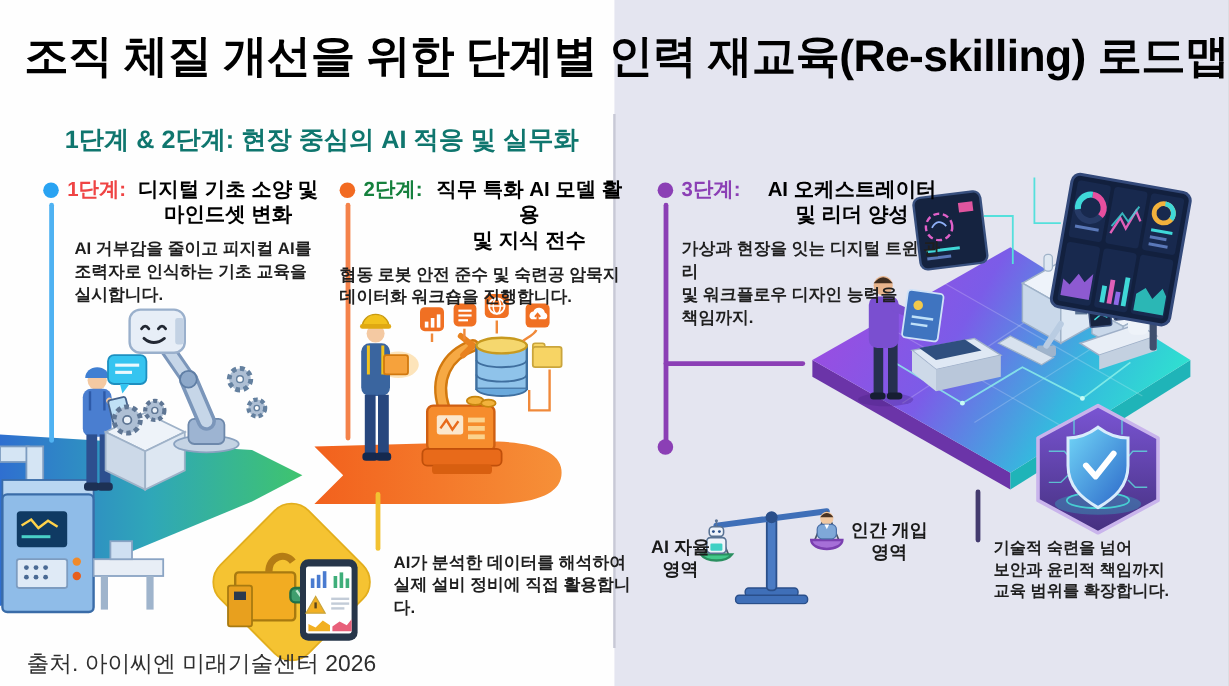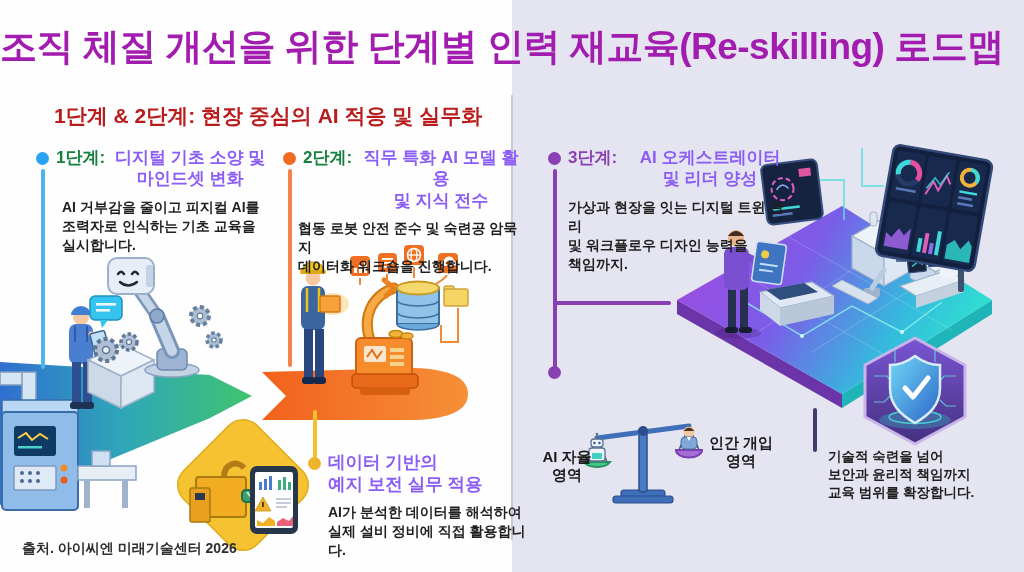--- a/index.html
+++ b/index.html
@@ -4,43 +4,43 @@
 <style>
   html,body{margin:0;padding:0;background:#888;}
   #stage{position:relative;width:1024px;height:572px;overflow:hidden;
          font-family:"Liberation Sans","DejaVu Sans",sans-serif;background:#fefefe;}
   .bg{position:absolute;top:0;bottom:0;z-index:0;}
   #bg-left{left:0;width:512px;background:#fefefe;}
   #bg-right{left:512px;width:512px;background:#e4e5f0;}
   #divider{position:absolute;left:511px;top:95px;width:1.5px;height:445px;background:#c8c9d6;z-index:1;}
   .art{position:absolute;z-index:2;pointer-events:none;}
   .vline,.hline{position:absolute;z-index:3;border-radius:2px;}
-  #page-title{position:absolute;left:0;right:0;top:22px;text-align:left;z-index:5;
-      font-size:37px;font-weight:800;color:#a21caf;letter-spacing:-0.5px;}
-  .sec-hdr{position:absolute;z-index:5;font-size:21px;font-weight:800;color:#b91c1c;}
+  #page-title{position:absolute;left:0;right:0;top:22px;text-align:right;z-index:5;
+      font-size:37px;font-weight:800;color:#000000;letter-spacing:-0.5px;}
+  .sec-hdr{position:absolute;z-index:5;font-size:21px;font-weight:800;color:#0f766e;}
   .blk{position:absolute;z-index:5;}
   .head{display:flex;align-items:flex-start;gap:7px;}
   .dot{width:13px;height:13px;border-radius:50%;flex:0 0 auto;margin-top:5px;}
   .slabel{font-size:17px;font-weight:800;white-space:nowrap;line-height:1.25;}
-  .stitle{font-size:17px;font-weight:800;color:#8b5cf6;white-space:pre-line;line-height:1.25;}
+  .stitle{font-size:17px;font-weight:800;color:#000000;white-space:pre-line;line-height:1.25;}
   .center{text-align:center;flex:1;}
   .sbody{font-size:14px;font-weight:700;color:#1f1f1f;white-space:pre-line;line-height:1.36;margin-top:8px;}
-  .c-blue{color:#15803d;}  .d-blue{background:#29a3f2;}
+  .c-blue{color:#ef4444;}  .d-blue{background:#29a3f2;}
   .c-orange{color:#15803d;}.d-orange{background:#f26a21;}
   .c-purple{color:#8b3fb5;}.d-purple{background:#8b3fb5;}
   .d-yellow{background:#f0b42c;} .d-navy{background:#3c3668;}
   #line-blue{left:41px;top:169px;width:3.5px;height:200px;background:#4fb2f2;}
   #line-orange{left:288px;top:169px;width:3.5px;height:198px;background:#f4824a;}
   #line-purple-v{left:553px;top:169px;width:3.5px;height:204px;background:#8b3fb5;}
   #line-purple-h{left:553px;top:301px;width:118px;height:3.5px;background:#8b3fb5;}
   #line-yellow{left:313px;top:410px;width:3.5px;height:49px;background:#f2c232;}
   #line-navy{left:813px;top:408px;width:3.5px;height:44px;background:#433a6e;}
   .scale-label{position:absolute;z-index:5;font-size:15px;font-weight:800;color:#1a1a1a;
       white-space:pre-line;line-height:1.2;text-align:center;}
-  #footer-note{position:absolute;left:22px;top:540px;z-index:5;font-size:14px;font-weight:700;color:#2e2e2e;}
+  #footer-note{position:absolute;left:22px;top:540px;z-index:5;font-size:19px;font-weight:400;color:#2e2e2e;}
 </style>
 </head>
 <body>
 
 <div id="stage">
 
   <div class="bg" id="bg-left"></div>
   <div class="bg" id="bg-right"></div>
   <div id="divider"></div>
 
@@ -67,21 +67,21 @@
 실시합니다.</div>
   </div>
 
   <div class="blk" style="left:283px;top:147px;width:240px;">
     <div class="head">
       <span class="dot d-orange"></span>
       <span class="slabel c-orange">2단계:</span>
       <span class="stitle center">직무 특화 AI 모델 활용
 및 지식 전수</span>
     </div>
-    <div class="sbody" style="margin-left:15px;">협동 로봇 안전 준수 및 숙련공 암묵지
+    <div class="sbody" style="">협동 로봇 안전 준수 및 숙련공 암묵지
 데이터화 워크숍을 진행합니다.</div>
   </div>
 
   <div class="blk" style="left:548px;top:147px;width:248px;">
     <div class="head">
       <span class="dot d-purple"></span>
       <span class="slabel c-purple">3단계:</span>
       <span class="stitle center">AI 오케스트레이터
 및 리더 양성</span>
     </div>
@@ -90,25 +90,20 @@
 책임까지.</div>
   </div>
 
   <div class="blk" style="left:548px;top:361px;width:250px;">
     <div class="head">
       <span class="dot d-purple"></span>
     </div>
   </div>
 
   <div class="blk" style="left:308px;top:452px;width:220px;">
-    <div class="head">
-      <span class="dot d-yellow"></span>
-      <span class="stitle" style="font-size:17.5px;">데이터 기반의
-예지 보전 실무 적용</span>
-    </div>
     <div class="sbody" style="margin-left:20px;margin-top:7px;">AI가 분석한 데이터를 해석하여
 실제 설비 정비에 직접 활용합니다.</div>
   </div>
 
   <div class="blk" style="left:806px;top:442px;width:214px;">
     <div class="sbody" style="margin-left:22px;margin-top:6px;font-size:13.5px;line-height:1.32;">기술적 숙련을 넘어
 보안과 윤리적 책임까지
 교육 범위를 확장합니다.</div>
   </div>
 

